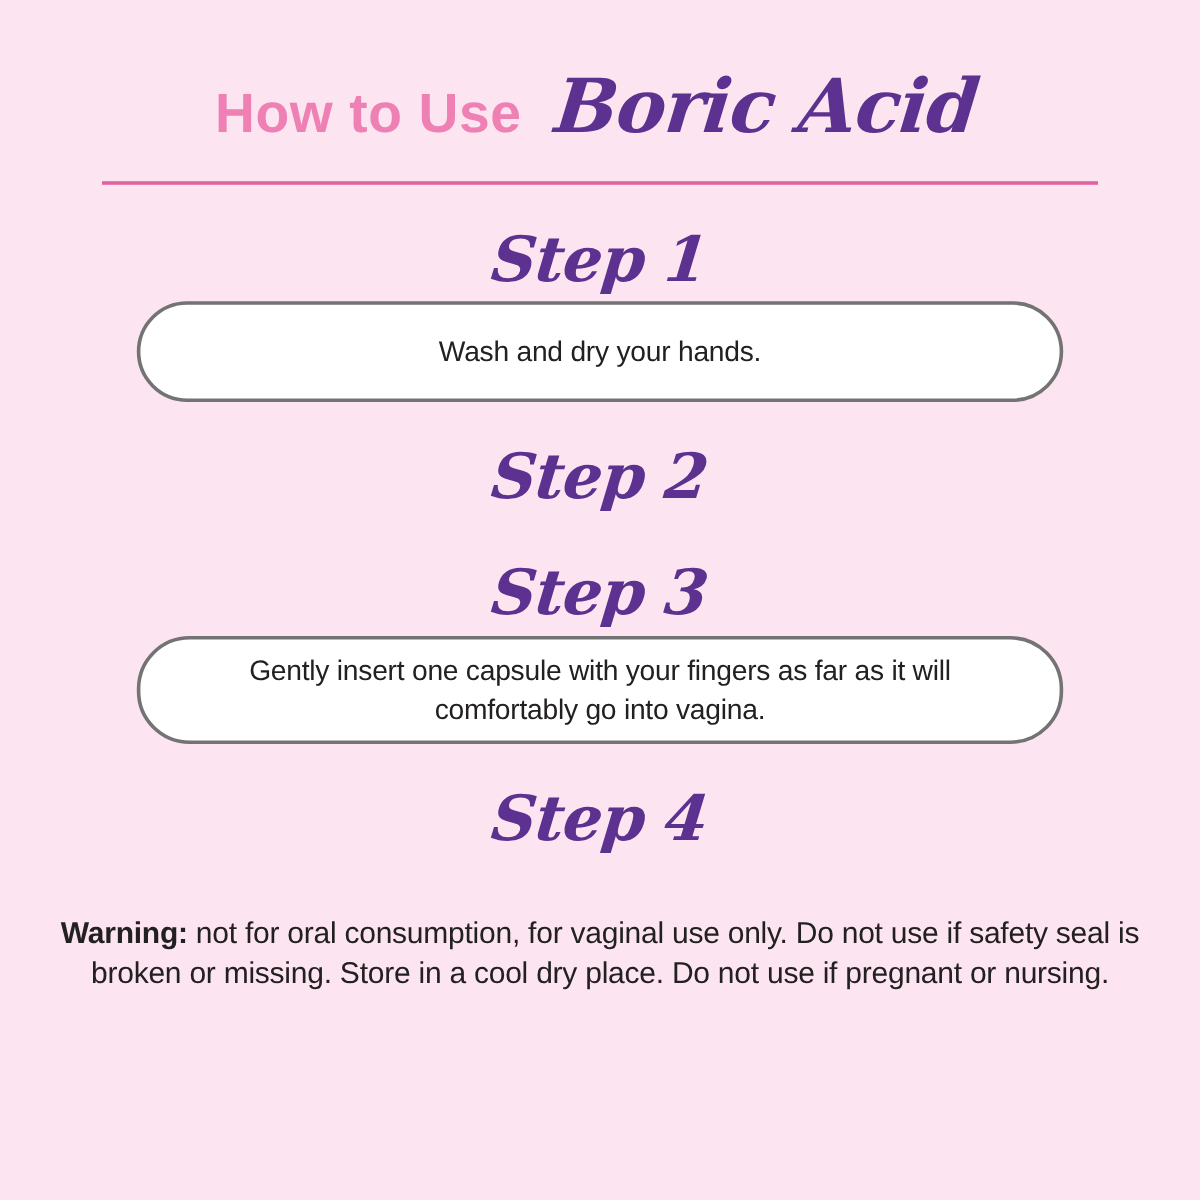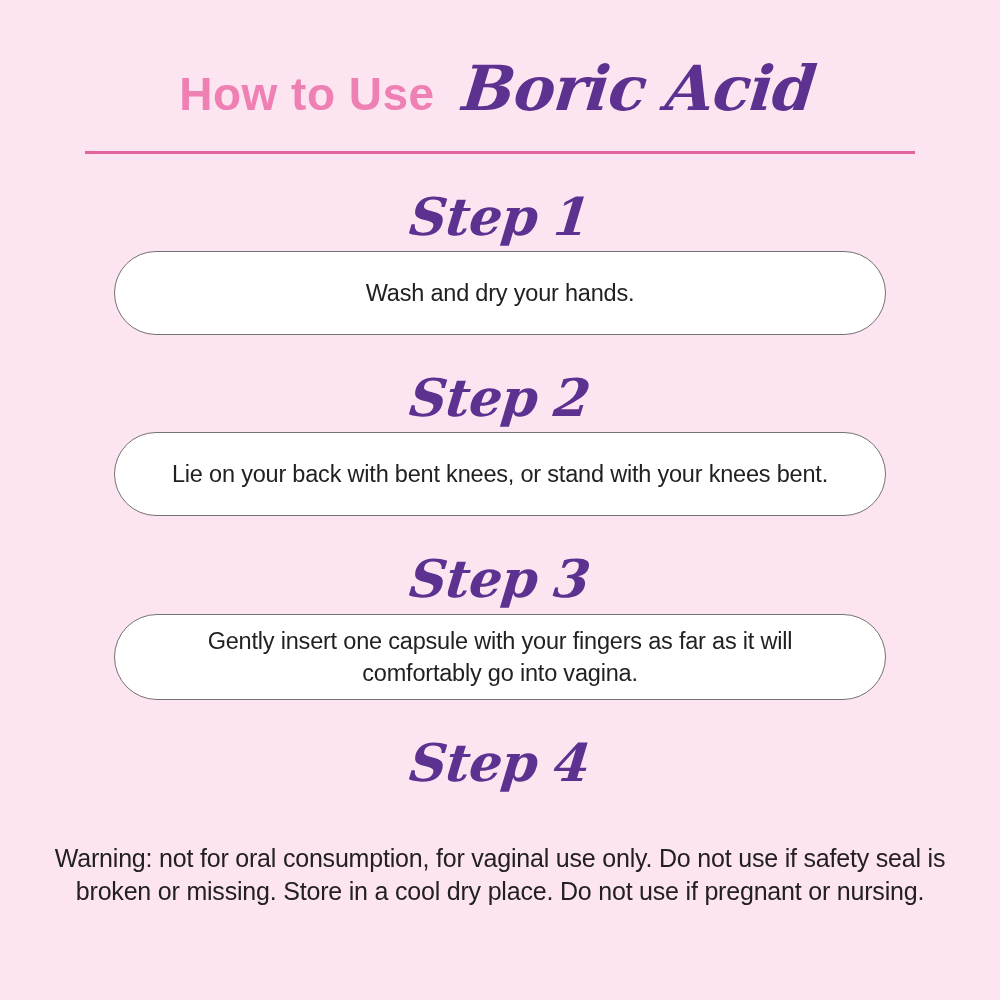--- a/index.html
+++ b/index.html
@@ -70,21 +70,21 @@
     line-height: 1.1;
     color: #5c3190;
     transform: skewX(-6deg);
     letter-spacing: -1px;
   }
   .pill {
     width: 772px;
     min-height: 84px;
     box-sizing: border-box;
     background: #ffffff;
-    border: 1px solid #737373;
+    border: 3px solid #737373;
     border-radius: 44px;
     display: flex;
     align-items: center;
     justify-content: center;
     padding: 10px 36px;
   }
   .pill-text {
     margin: 0;
     max-width: 700px;
     text-align: center;
@@ -100,21 +100,21 @@
     text-align: center;
   }
   .warning-text {
     margin: 0;
     font-size: 25px;
     line-height: 1.32;
     letter-spacing: -0.2px;
     color: #232021;
   }
   .warning-text strong {
-    font-weight: normal;
+    font-weight: bold;
   }
 </style>
 </head>
 <body>
 
 <div class="poster">
 
   <header class="title-line">
     <span class="title-pink">How to Use</span>
     <span class="title-script">Boric Acid</span>
@@ -124,23 +124,20 @@
 
   <section class="step">
     <h2 class="step-heading">Step 1</h2>
     <div class="pill">
       <p class="pill-text">Wash and dry your hands.</p>
     </div>
   </section>
 
   <section class="step">
     <h2 class="step-heading">Step 2</h2>
-    <div class="pill">
-      <p class="pill-text">Lie on your back with bent knees, or stand with your knees bent.</p>
-    </div>
   </section>
 
   <section class="step">
     <h2 class="step-heading">Step 3</h2>
     <div class="pill">
       <p class="pill-text">Gently insert one capsule with your fingers as far as it will comfortably go into vagina.</p>
     </div>
   </section>
 
   <section class="step">

